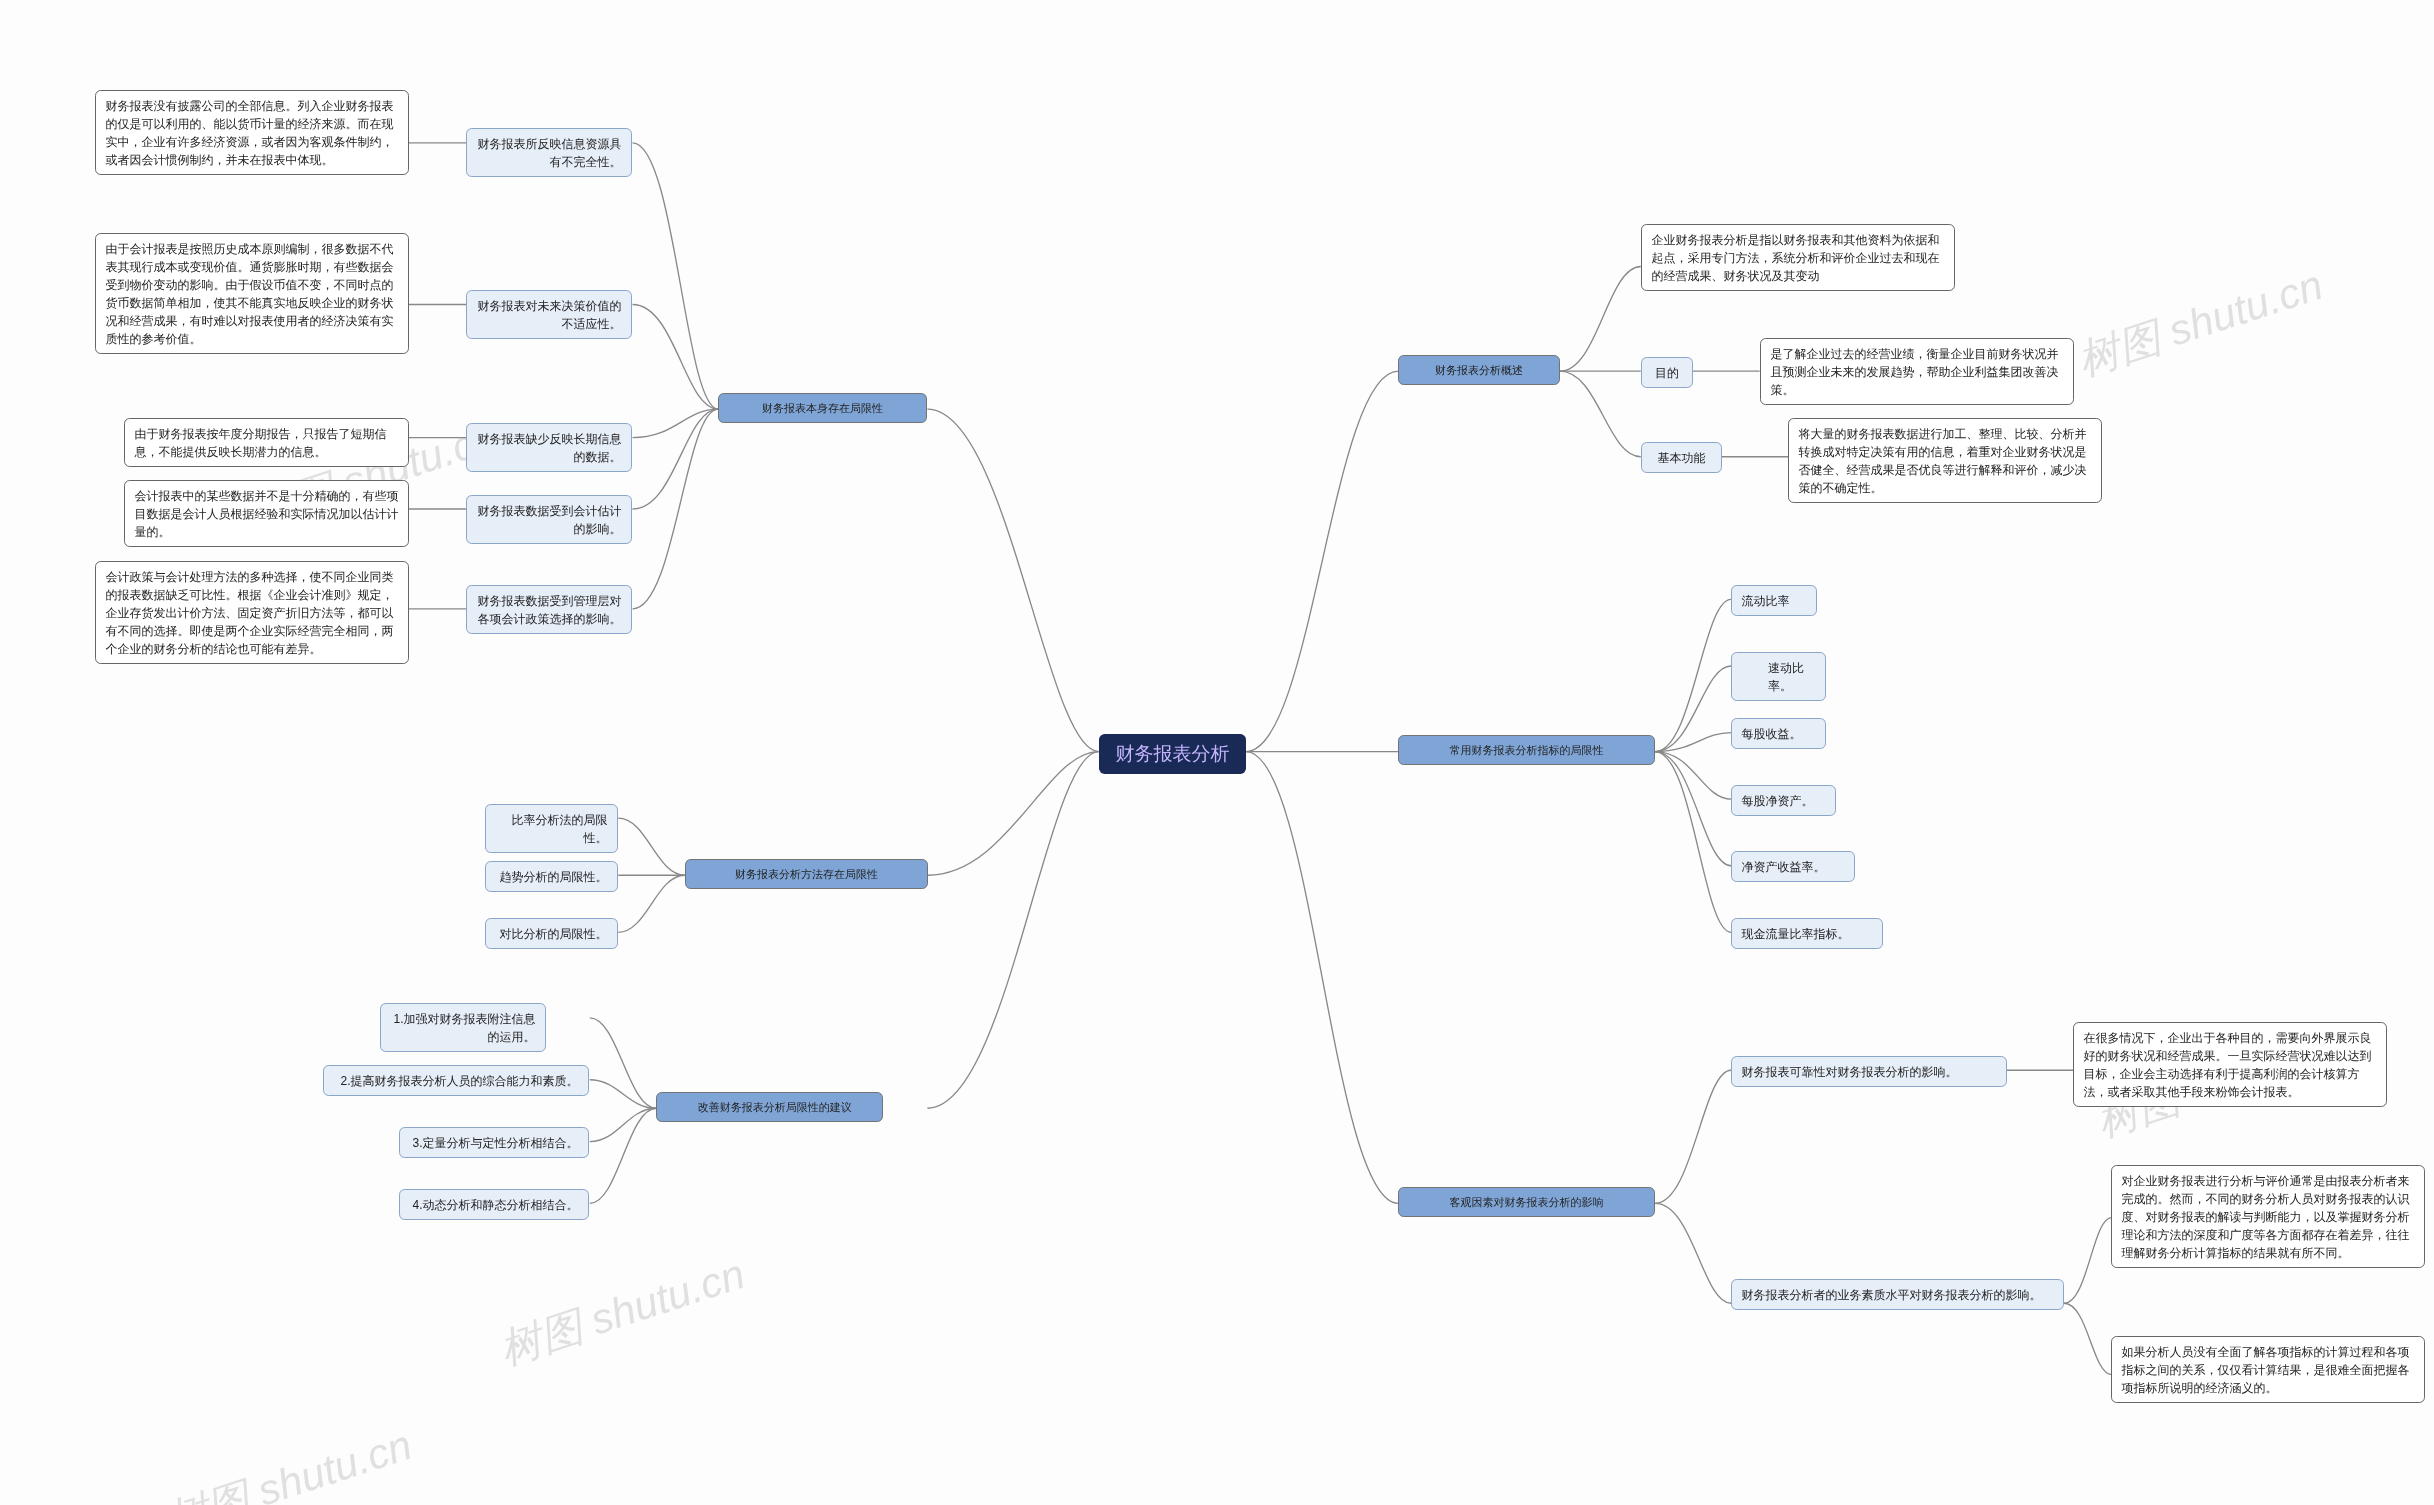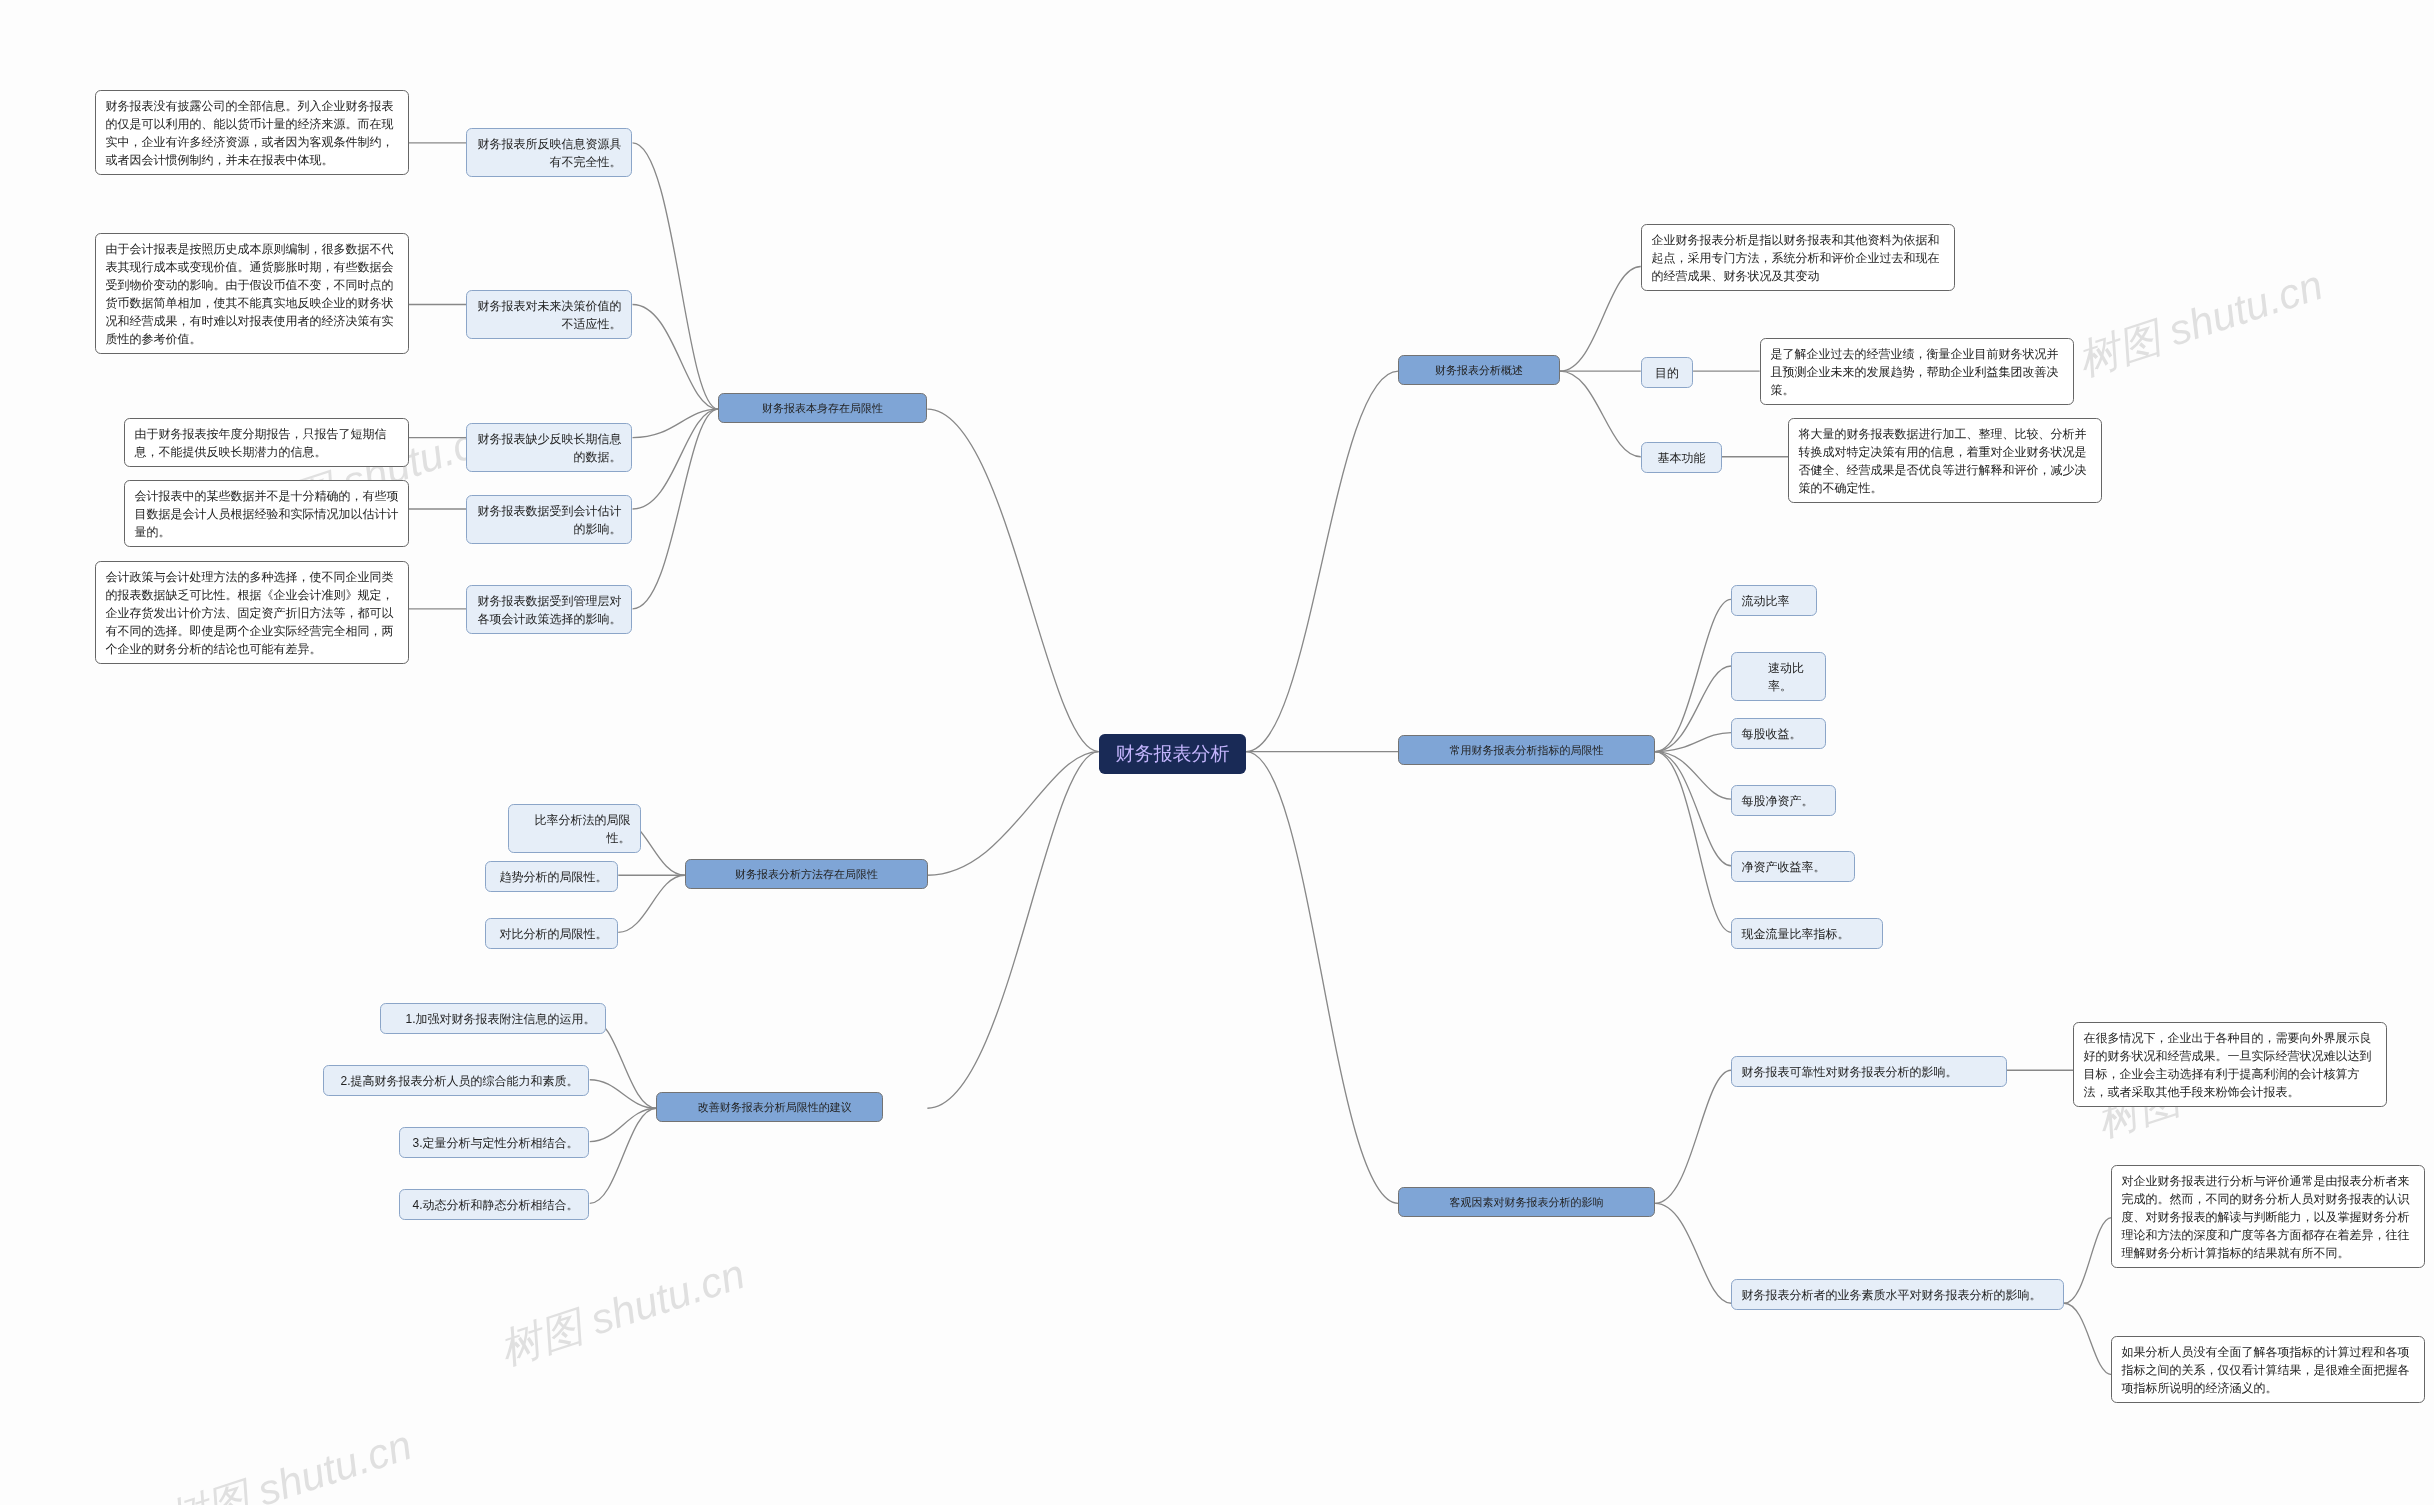--- a/index.html
+++ b/index.html
@@ -93,26 +93,26 @@
   <div class="node b2" style="left:466px; top:423px; width:166px; text-align:right;">财务报表缺少反映长期信息的数据。</div>
   <div class="node leaf" style="left:124px; top:418px; width:285px;">由于财务报表按年度分期报告，只报告了短期信息，不能提供反映长期潜力的信息。</div>
 
   <div class="node b2" style="left:466px; top:495px; width:166px; text-align:right;">财务报表数据受到会计估计的影响。</div>
   <div class="node leaf" style="left:124px; top:480px; width:285px;">会计报表中的某些数据并不是十分精确的，有些项目数据是会计人员根据经验和实际情况加以估计计量的。</div>
 
   <div class="node b2" style="left:466px; top:585px; width:166px; text-align:right;">财务报表数据受到管理层对各项会计政策选择的影响。</div>
   <div class="node leaf" style="left:95px; top:561px; width:314px;">会计政策与会计处理方法的多种选择，使不同企业同类的报表数据缺乏可比性。根据《企业会计准则》规定，企业存货发出计价方法、固定资产折旧方法等，都可以有不同的选择。即使是两个企业实际经营完全相同，两个企业的财务分析的结论也可能有差异。</div>
 
   <div class="node b1" style="left:685px; top:859px; width:243px; text-align:center;">财务报表分析方法存在局限性</div>
-  <div class="node b2" style="left:508px; top:804px; width:133px; text-align:right;">比率分析法的局限性。</div>
+  <div class="node b2" style="left:485px; top:804px; width:133px; text-align:right;">比率分析法的局限性。</div>
   <div class="node b2" style="left:485px; top:861px; width:133px; text-align:right;">趋势分析的局限性。</div>
   <div class="node b2" style="left:485px; top:918px; width:133px; text-align:right;">对比分析的局限性。</div>
 
   <div class="node b1" style="left:656px; top:1092px; width:227px; text-align:center;padding-left:20px;">改善财务报表分析局限性的建议</div>
-  <div class="node b2" style="left:380px; top:1003px; width:226px; text-align:right;">1.加强对财务报表附注信息的运用。</div>
+  <div class="node b2" style="left:380px; top:1003px; width:166px; text-align:right;">1.加强对财务报表附注信息的运用。</div>
   <div class="node b2" style="left:323px; top:1065px; width:266px; text-align:right;">2.提高财务报表分析人员的综合能力和素质。</div>
   <div class="node b2" style="left:399px; top:1127px; width:190px; text-align:right;">3.定量分析与定性分析相结合。</div>
   <div class="node b2" style="left:399px; top:1189px; width:190px; text-align:right;">4.动态分析和静态分析相结合。</div>
 
   <div class="node b1" style="left:1398px; top:355px; width:162px; text-align:center;">财务报表分析概述</div>
   <div class="node leaf" style="left:1641px; top:224px; width:314px;">企业财务报表分析是指以财务报表和其他资料为依据和起点，采用专门方法，系统分析和评价企业过去和现在的经营成果、财务状况及其变动</div>
   <div class="node b2" style="left:1641px; top:357px; width:52px; text-align:center;">目的</div>
   <div class="node leaf" style="left:1760px; top:338px; width:314px;">是了解企业过去的经营业绩，衡量企业目前财务状况并且预测企业未来的发展趋势，帮助企业利益集团改善决策。</div>
   <div class="node b2" style="left:1641px; top:442px; width:81px; text-align:center;">基本功能</div>
   <div class="node leaf" style="left:1788px; top:418px; width:314px;">将大量的财务报表数据进行加工、整理、比较、分析并转换成对特定决策有用的信息，着重对企业财务状况是否健全、经营成果是否优良等进行解释和评价，减少决策的不确定性。</div>

